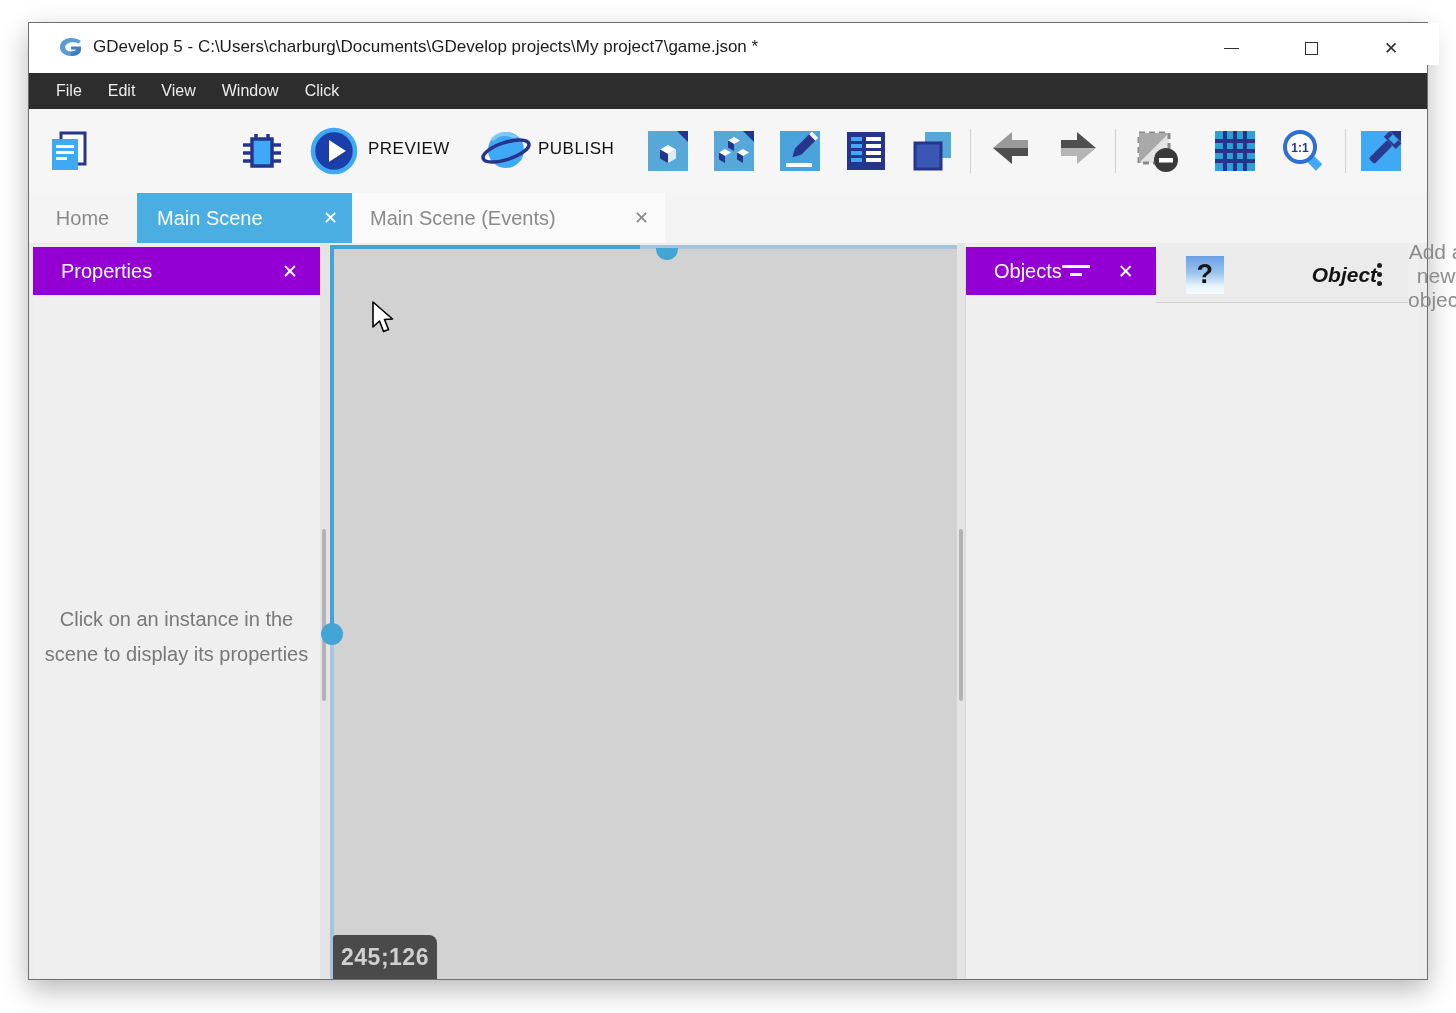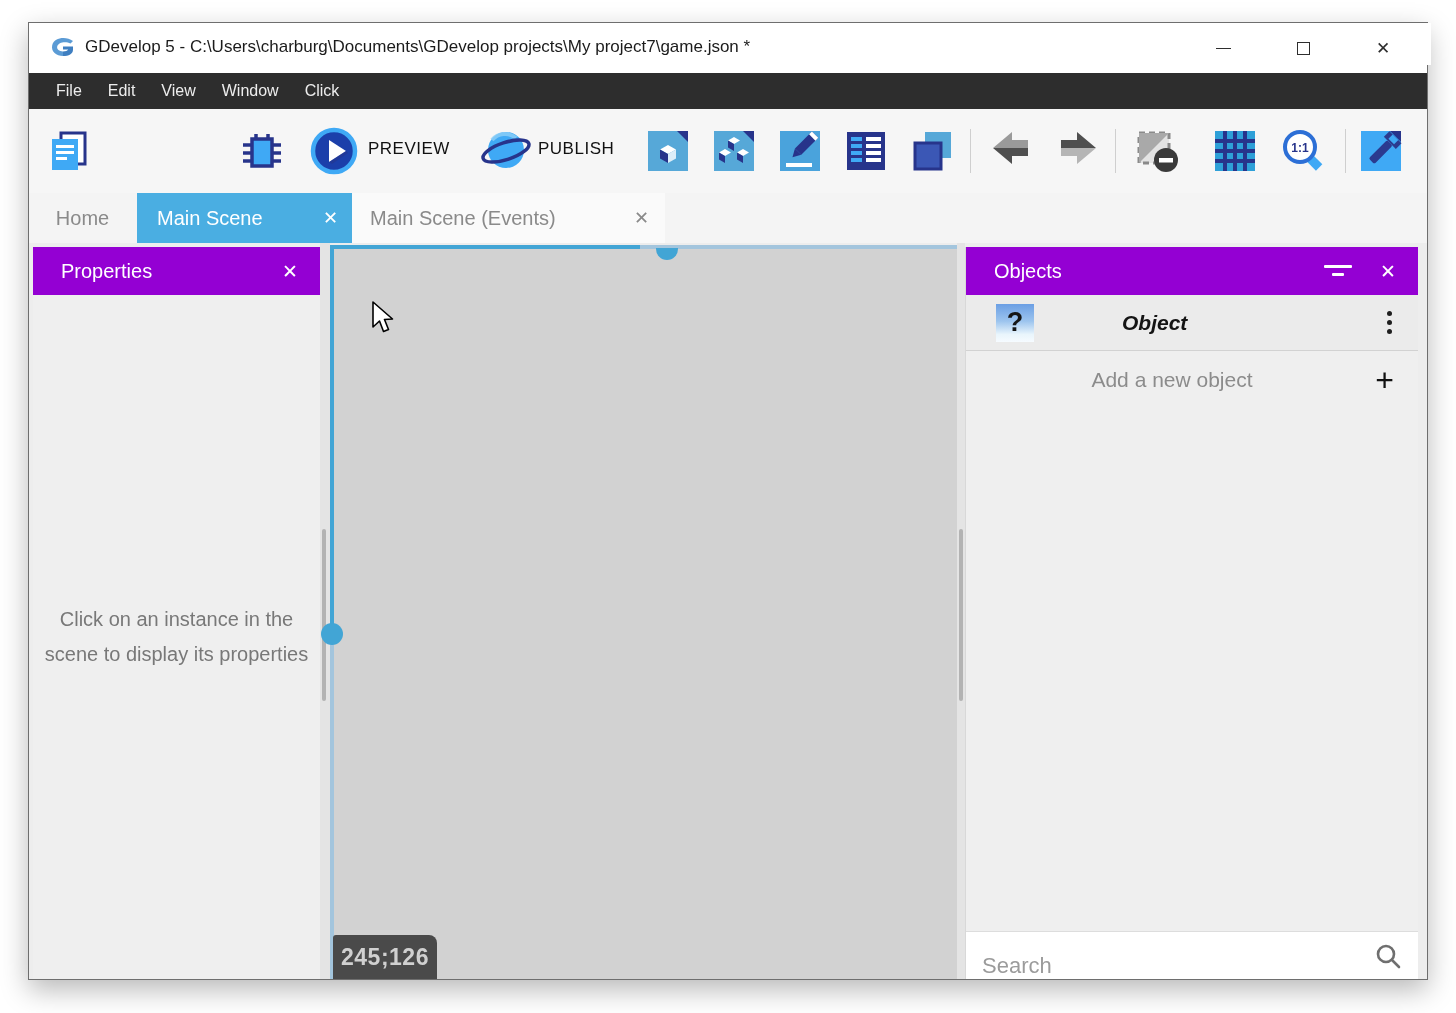--- a/index.html
+++ b/index.html
@@ -1,21 +1,21 @@
 <!DOCTYPE html>
 <html><head>
 <meta charset="utf-8">
 <style>
   * { margin:0; padding:0; box-sizing:border-box; }
   html,body { width:1456px; height:1013px; background:#ffffff; font-family:"Liberation Sans", sans-serif; overflow:hidden; }
   .window { position:absolute; left:28px; top:22px; width:1400px; height:958px; background:#fff;
             border:1px solid #6e6e6e; box-shadow:0 10px 26px rgba(0,0,0,.28); }
 
   
-  .titlebar { position:absolute; left:4px; top:0; width:100%; height:42px; background:#ffffff; }
+  .titlebar { position:absolute; left:12px; top:0; width:100%; height:42px; background:#ffffff; }
   .app-logo { position:absolute; left:16px; top:12px; width:26px; height:26px; }
   .title-text { position:absolute; left:52px; top:14px; font-size:17px; color:#1b1b1b; white-space:nowrap; }
   .winbtns { position:absolute; right:8px; top:0; height:50px; display:flex; }
   .winbtn { width:80px; height:50px; display:flex; align-items:center; justify-content:center; color:#2e2e2e; }
   .min-glyph { width:15px; border-top:1.6px solid #2e2e2e; }
   .max-glyph { width:13px; height:13px; border:1.6px solid #2e2e2e; }
   .close-glyph { font-size:17px; line-height:1; }
 
   
   .menubar { position:absolute; left:0; top:50px; width:100%; height:36px; background:#2d2d2d;
@@ -63,21 +63,21 @@
   .cv-left-light { position:absolute; left:0; top:389px; width:4px; bottom:0; background:#a3c5dd; }
   .handle-top { position:absolute; left:326px; top:3px; width:22px; height:12px; background:#42a5d5; border-radius:0 0 11px 11px; }
   .handle-left { position:absolute; left:-9px; top:378px; width:22px; height:22px; background:#42a5d5; border-radius:50%; }
   .coord-badge { position:absolute; left:3px; bottom:0; min-width:104px; height:44px; background:#4a4a4a; color:#d0d0d0;
                  font-size:23px; font-weight:600; letter-spacing:.5px; display:flex; align-items:center; justify-content:center;
                  border-radius:3px 8px 0 0; padding:0 8px;margin-top:16px; }
   .cursor { position:absolute; left:40px; top:56px; }
 
   
   .objects-panel { position:absolute; left:936px; top:4px; bottom:0; width:453px; background:#efefef;
-                   display:flex; flex-direction:column; border-left:1px solid #d8d8d8; }
+                   display:flex; border-left:1px solid #d8d8d8; }
   .filter-icon { width:28px; height:14px; position:relative; margin-right:28px; }
   .filter-icon span { position:absolute; left:50%; transform:translateX(-50%); height:3px; background:#fff; border-radius:1px; }
   .filter-icon .f1 { top:1px; width:28px; } .filter-icon .f2 { top:9px; width:12px; }
   .obj-row { height:56px; background:#ebebeb; border-bottom:1px solid #d2d2d2; display:flex; align-items:center; }
   .q-icon { width:38px; height:38px; margin-left:30px; background:linear-gradient(180deg,#6b9fe4 0%,#9cc4ee 45%,#e9f5fc 80%,#f6fbff 100%);
             display:flex; align-items:center; justify-content:center; font-size:27px; font-weight:900; color:#151515; }
   .obj-name { margin-left:88px; font-size:21px; font-weight:bold; font-style:italic; color:#141414; flex:1; }
   .kebab { margin-right:26px; display:flex; flex-direction:column; gap:4px; }
   .kebab i { width:5px; height:5px; background:#1e1e1e; border-radius:50%; }
   .add-row { height:58px; display:flex; align-items:center; position:relative; }

